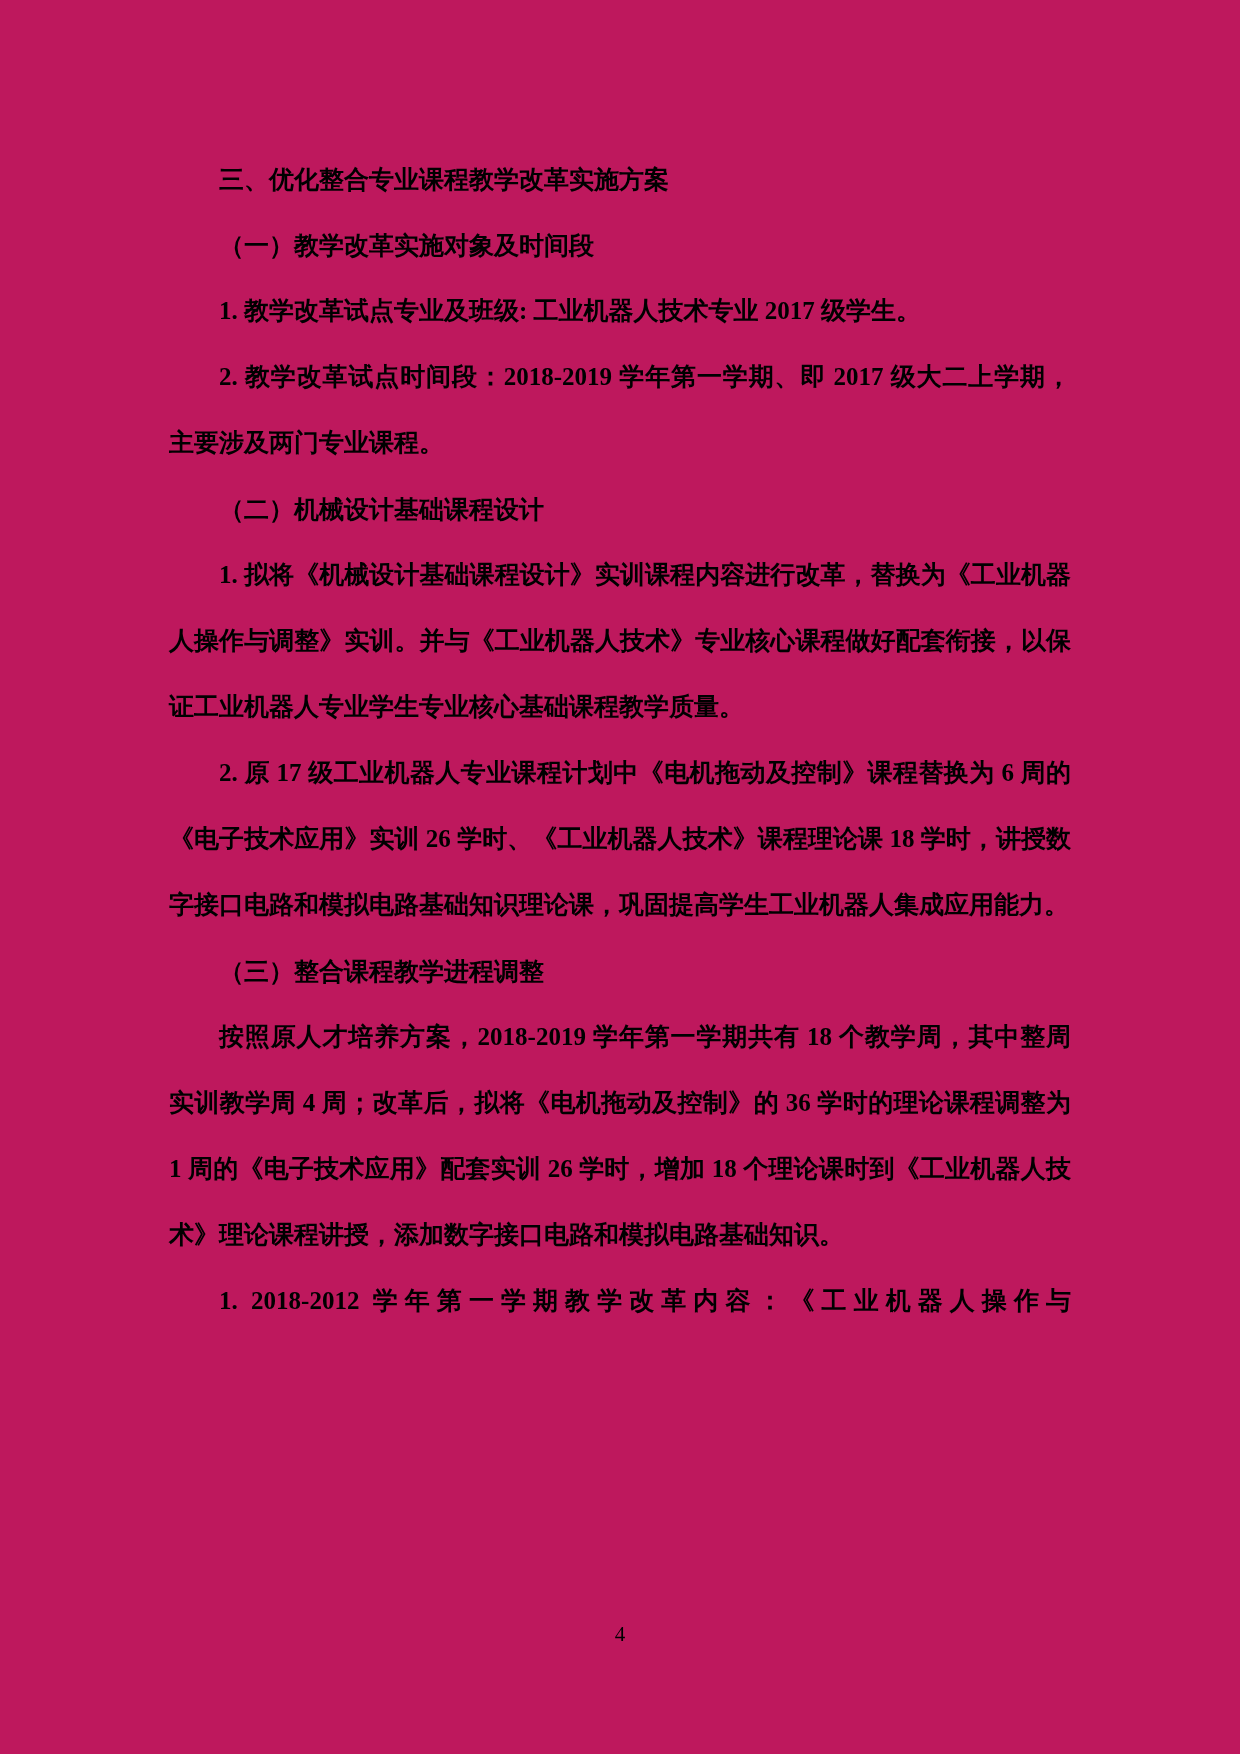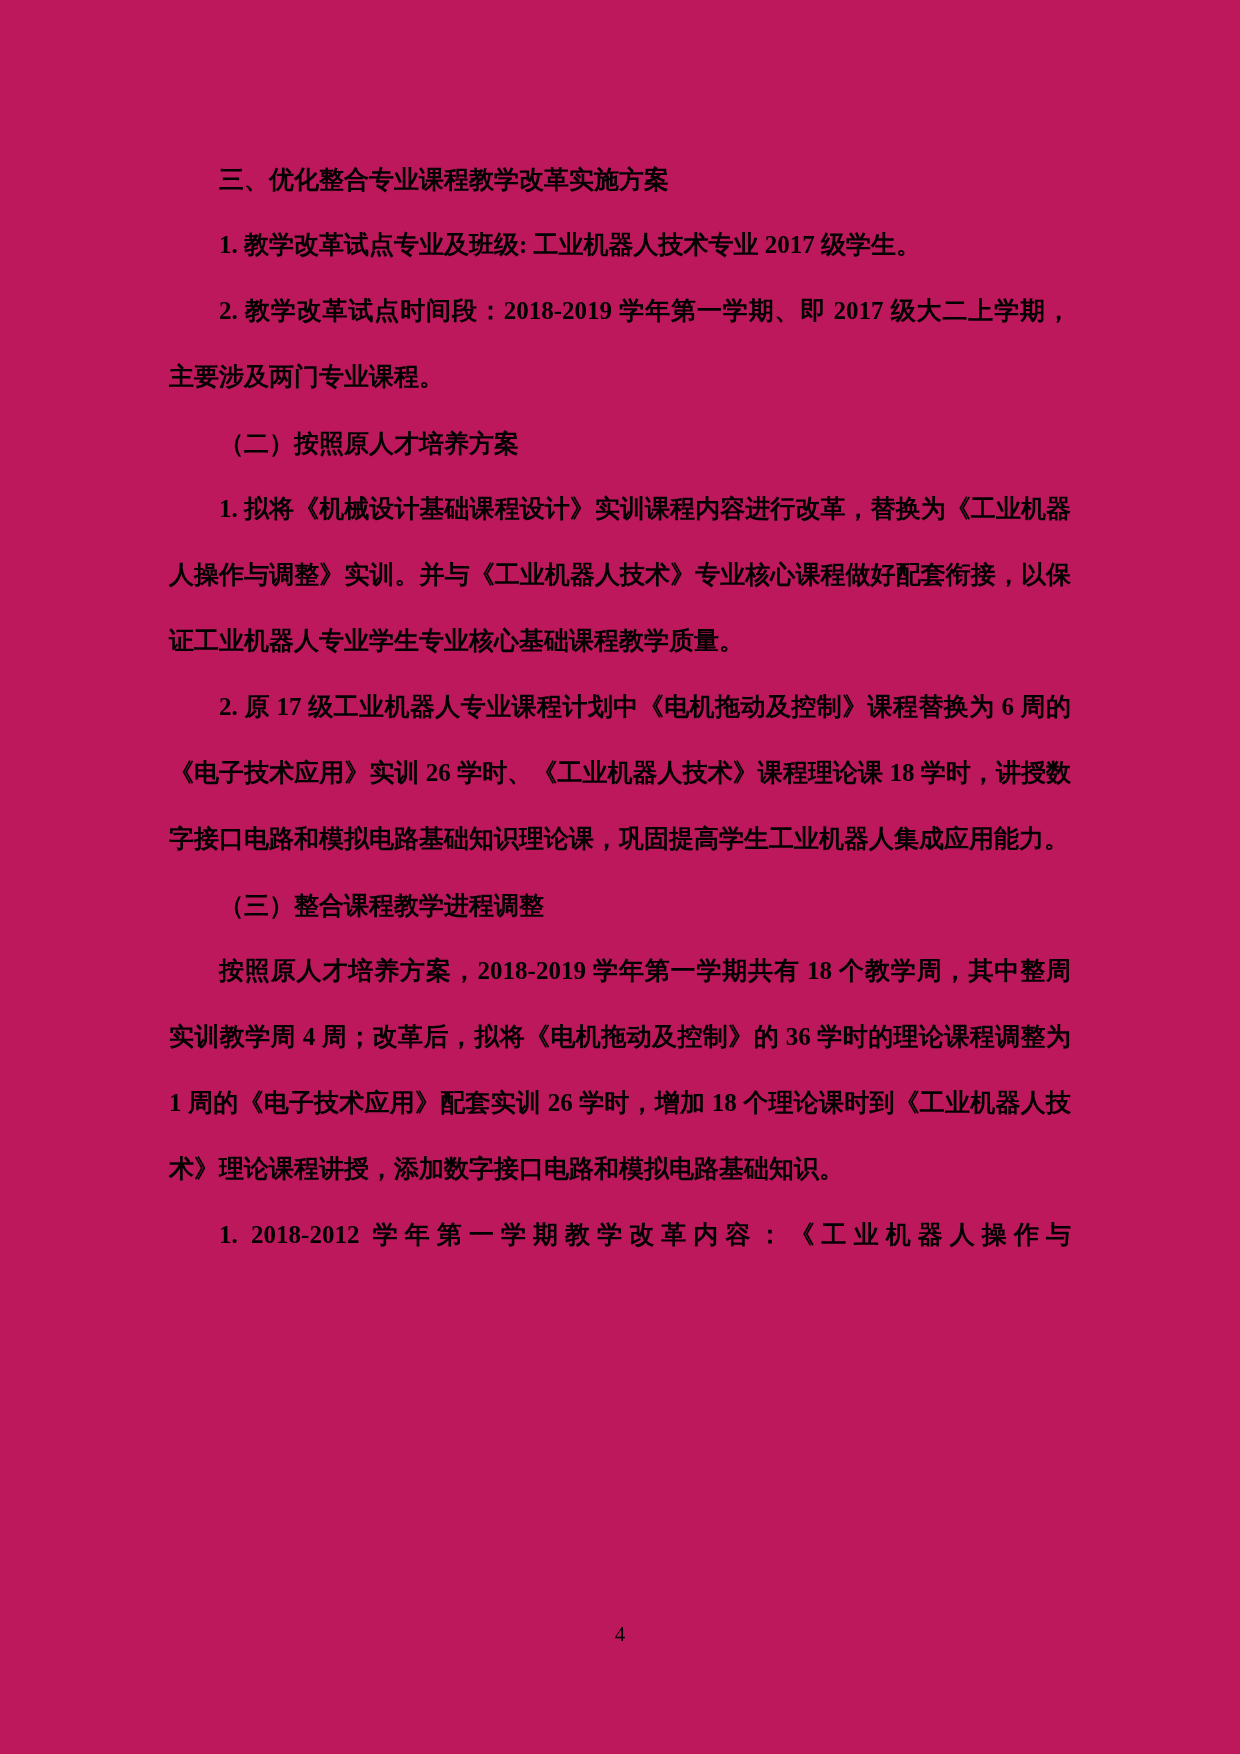--- a/index.html
+++ b/index.html
@@ -51,23 +51,24 @@
     line-height: 28px;
     color: #000000;
   }
 </style>
 </head>
 <body>
 
 <div class="page">
   <main class="content">
     <div class="block heading body-heading1">三、优化整合专业课程教学改革实施方案</div>
+    <div class="block heading">（一）教学改革实施对象及时间段</div>
     <div class="block body-text">1. 教学改革试点专业及班级: 工业机器人技术专业 2017 级学生。</div>
     <div class="block body-text">2. 教学改革试点时间段：2018-2019 学年第一学期、即 2017 级大二上学期，主要涉及两门专业课程。</div>
-    <div class="block heading">（二）按照原人才培养方案</div>
+    <div class="block heading">（二）机械设计基础课程设计</div>
     <div class="block body-text">1. 拟将《机械设计基础课程设计》实训课程内容进行改革，替换为《工业机器人操作与调整》实训。并与《工业机器人技术》专业核心课程做好配套衔接，以保证工业机器人专业学生专业核心基础课程教学质量。</div>
     <div class="block body-text">2. 原 17 级工业机器人专业课程计划中《电机拖动及控制》课程替换为 6 周的《电子技术应用》实训 26 学时、《工业机器人技术》课程理论课 18 学时，讲授数字接口电路和模拟电路基础知识理论课，巩固提高学生工业机器人集成应用能力。</div>
     <div class="block heading">（三）整合课程教学进程调整</div>
     <div class="block body-text">按照原人才培养方案，2018-2019 学年第一学期共有 18 个教学周，其中整周实训教学周 4 周；改革后，拟将《电机拖动及控制》的 36 学时的理论课程调整为 1 周的《电子技术应用》配套实训 26 学时，增加 18 个理论课时到《工业机器人技术》理论课程讲授，添加数字接口电路和模拟电路基础知识。</div>
     <div class="block body-text force-justify">1. 2018-2012 学年第一学期教学改革内容：《工业机器人操作与</div>
   </main>
   <div class="page-number">4</div>
 </div>
 
 </body></html>

